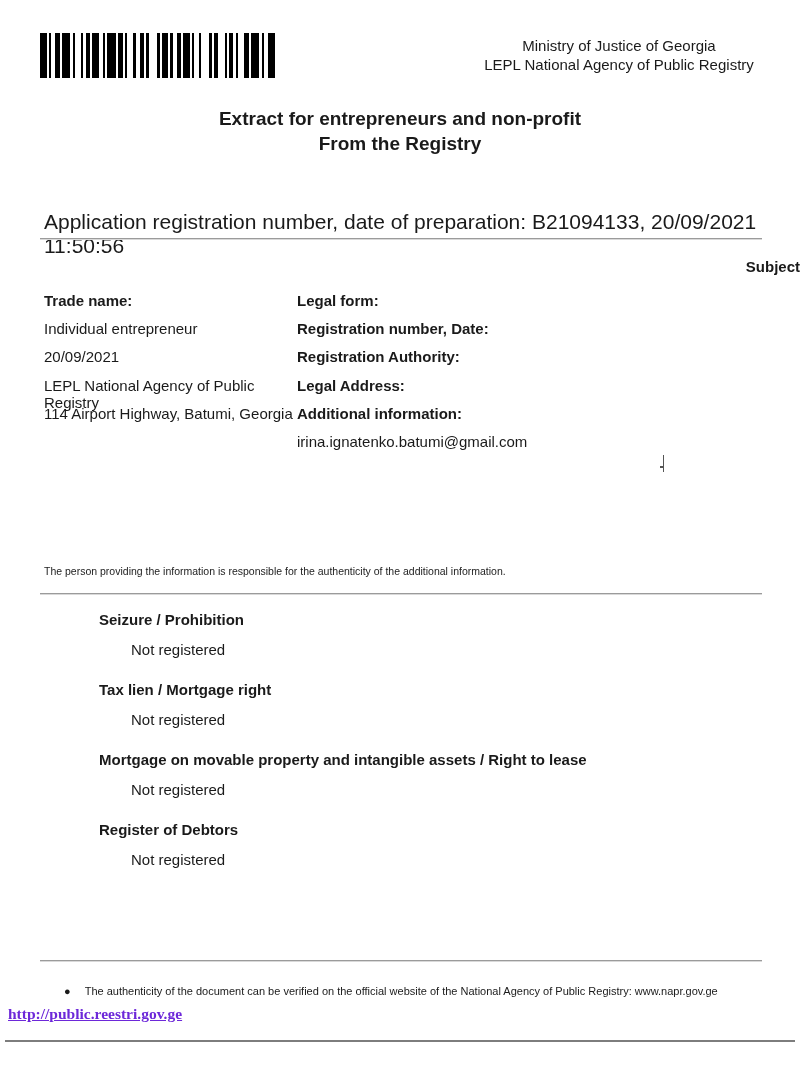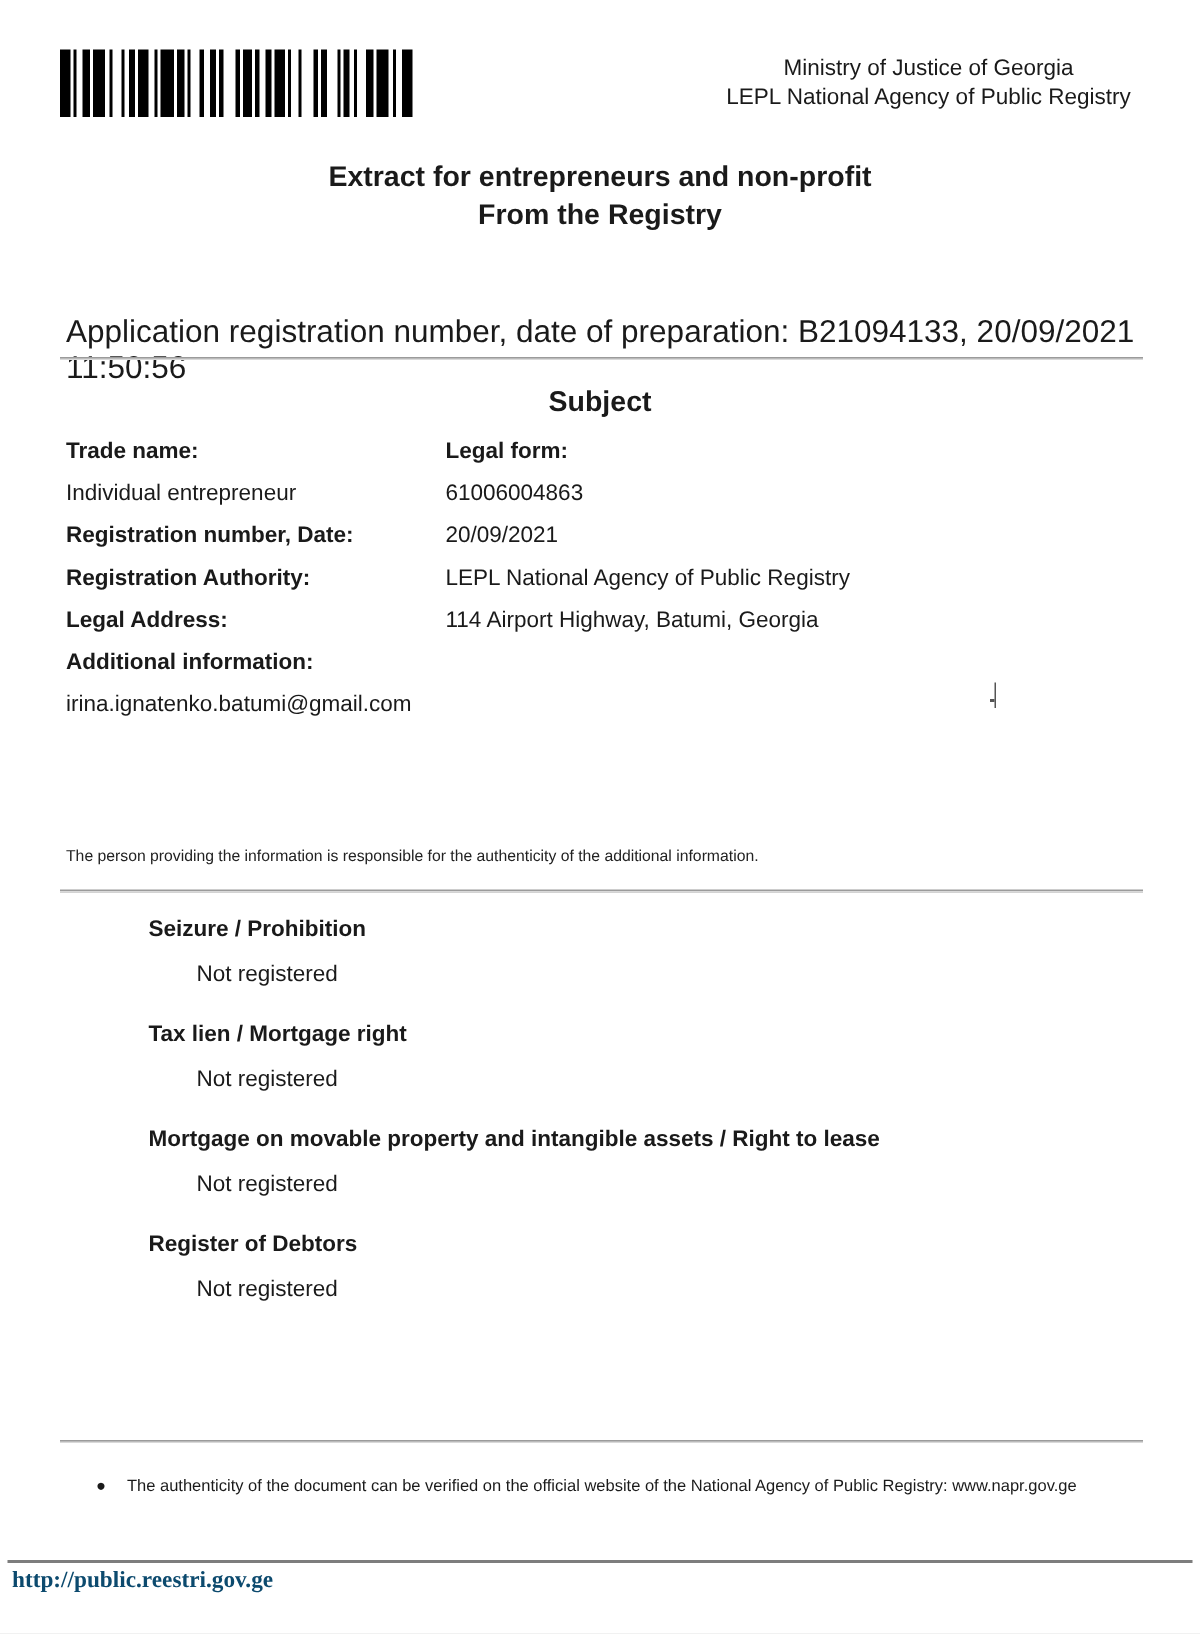--- a/index.html
+++ b/index.html
@@ -49,22 +49,22 @@
     height: 2px;
     background: #9b9b9b;
     border-bottom: 1px solid #d9d9d9;
   }
   .rule-1 { top: 238px; }
   .rule-2 { top: 593px; }
   .rule-3 { top: 960px; }
   .subject-heading {
     position: absolute;
     left: 0; right: 0; top: 258px;
-    text-align: center;
-    font-size: 19px;
+    text-align: right;
+    font-size: 15px;
     font-weight: bold;
   }
   .fields {
     position: absolute;
     left: 44px; top: 292px; right: 40px;
     display: grid;
     grid-template-columns: 253px 1fr;
     grid-auto-rows: 28.2px;
     font-size: 15px;
   }
@@ -120,25 +120,26 @@
   }
   .footer-note-text { line-height: 14px; }
   .print-rule {
     position: absolute;
     left: 5px; right: 5px; top: 1040px;
     height: 2px;
     background: #7d7d7d;
   }
   .print-url {
     position: absolute;
-    left: 8px; top: 1045px;
+    left: 8px; top: 1005px;
     font-family: "Liberation Serif", serif;
     font-weight: bold;
     font-size: 15.5px;
-    color: #0c4a6e;
+    color: #6d28d9;
+    text-decoration: underline;
   }
 </style>
 </head>
 <body>
 
 <div class="page">
 
   <div class="barcode">
       <div style="width: 6.52778px; background: rgb(0, 0, 0);"></div>
       <div style="width: 2.17593px; background: transparent;"></div>
@@ -217,21 +218,20 @@
   <div class="rule rule-1"></div>
 
   <div class="subject-heading">Subject</div>
 
   <div class="fields">
     <div class="field-label">Trade name:</div>
 
     <div class="field-label">Legal form:</div>
     <div class="field-value">Individual entrepreneur</div>
 
-    <div class="field-value">61006004863</div>
 
     <div class="field-label">Registration number, Date:</div>
     <div class="field-value">20/09/2021</div>
 
     <div class="field-label">Registration Authority:</div>
     <div class="field-value">LEPL National Agency of Public Registry</div>
 
     <div class="field-label">Legal Address:</div>
     <div class="field-value">114 Airport Highway, Batumi, Georgia</div>
 

